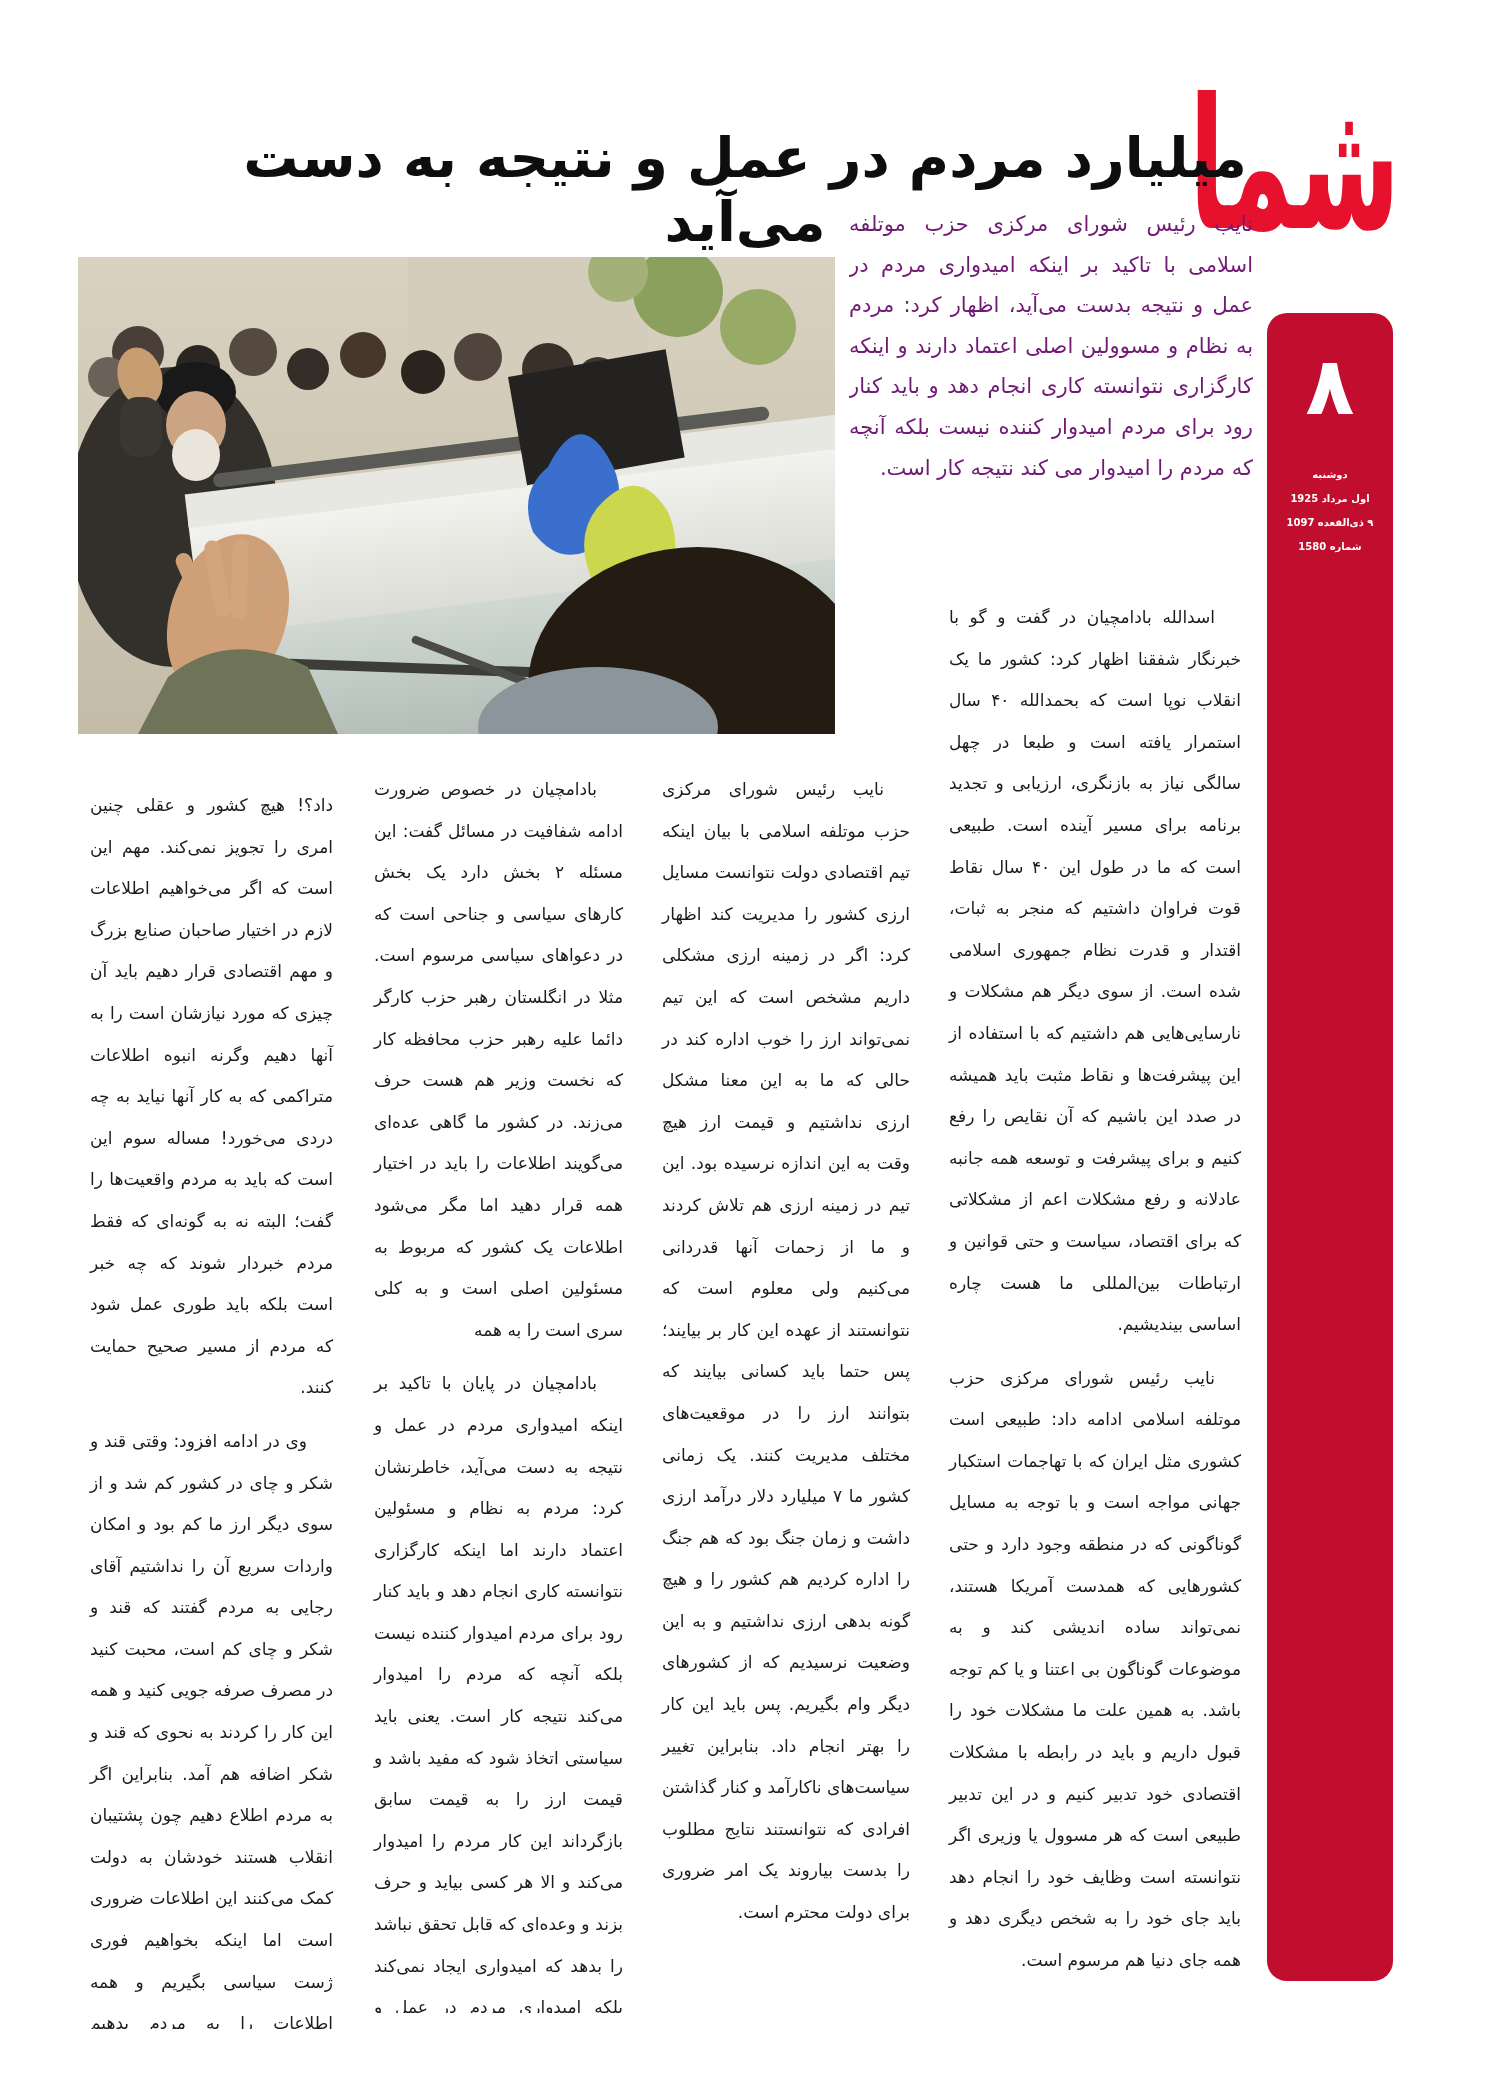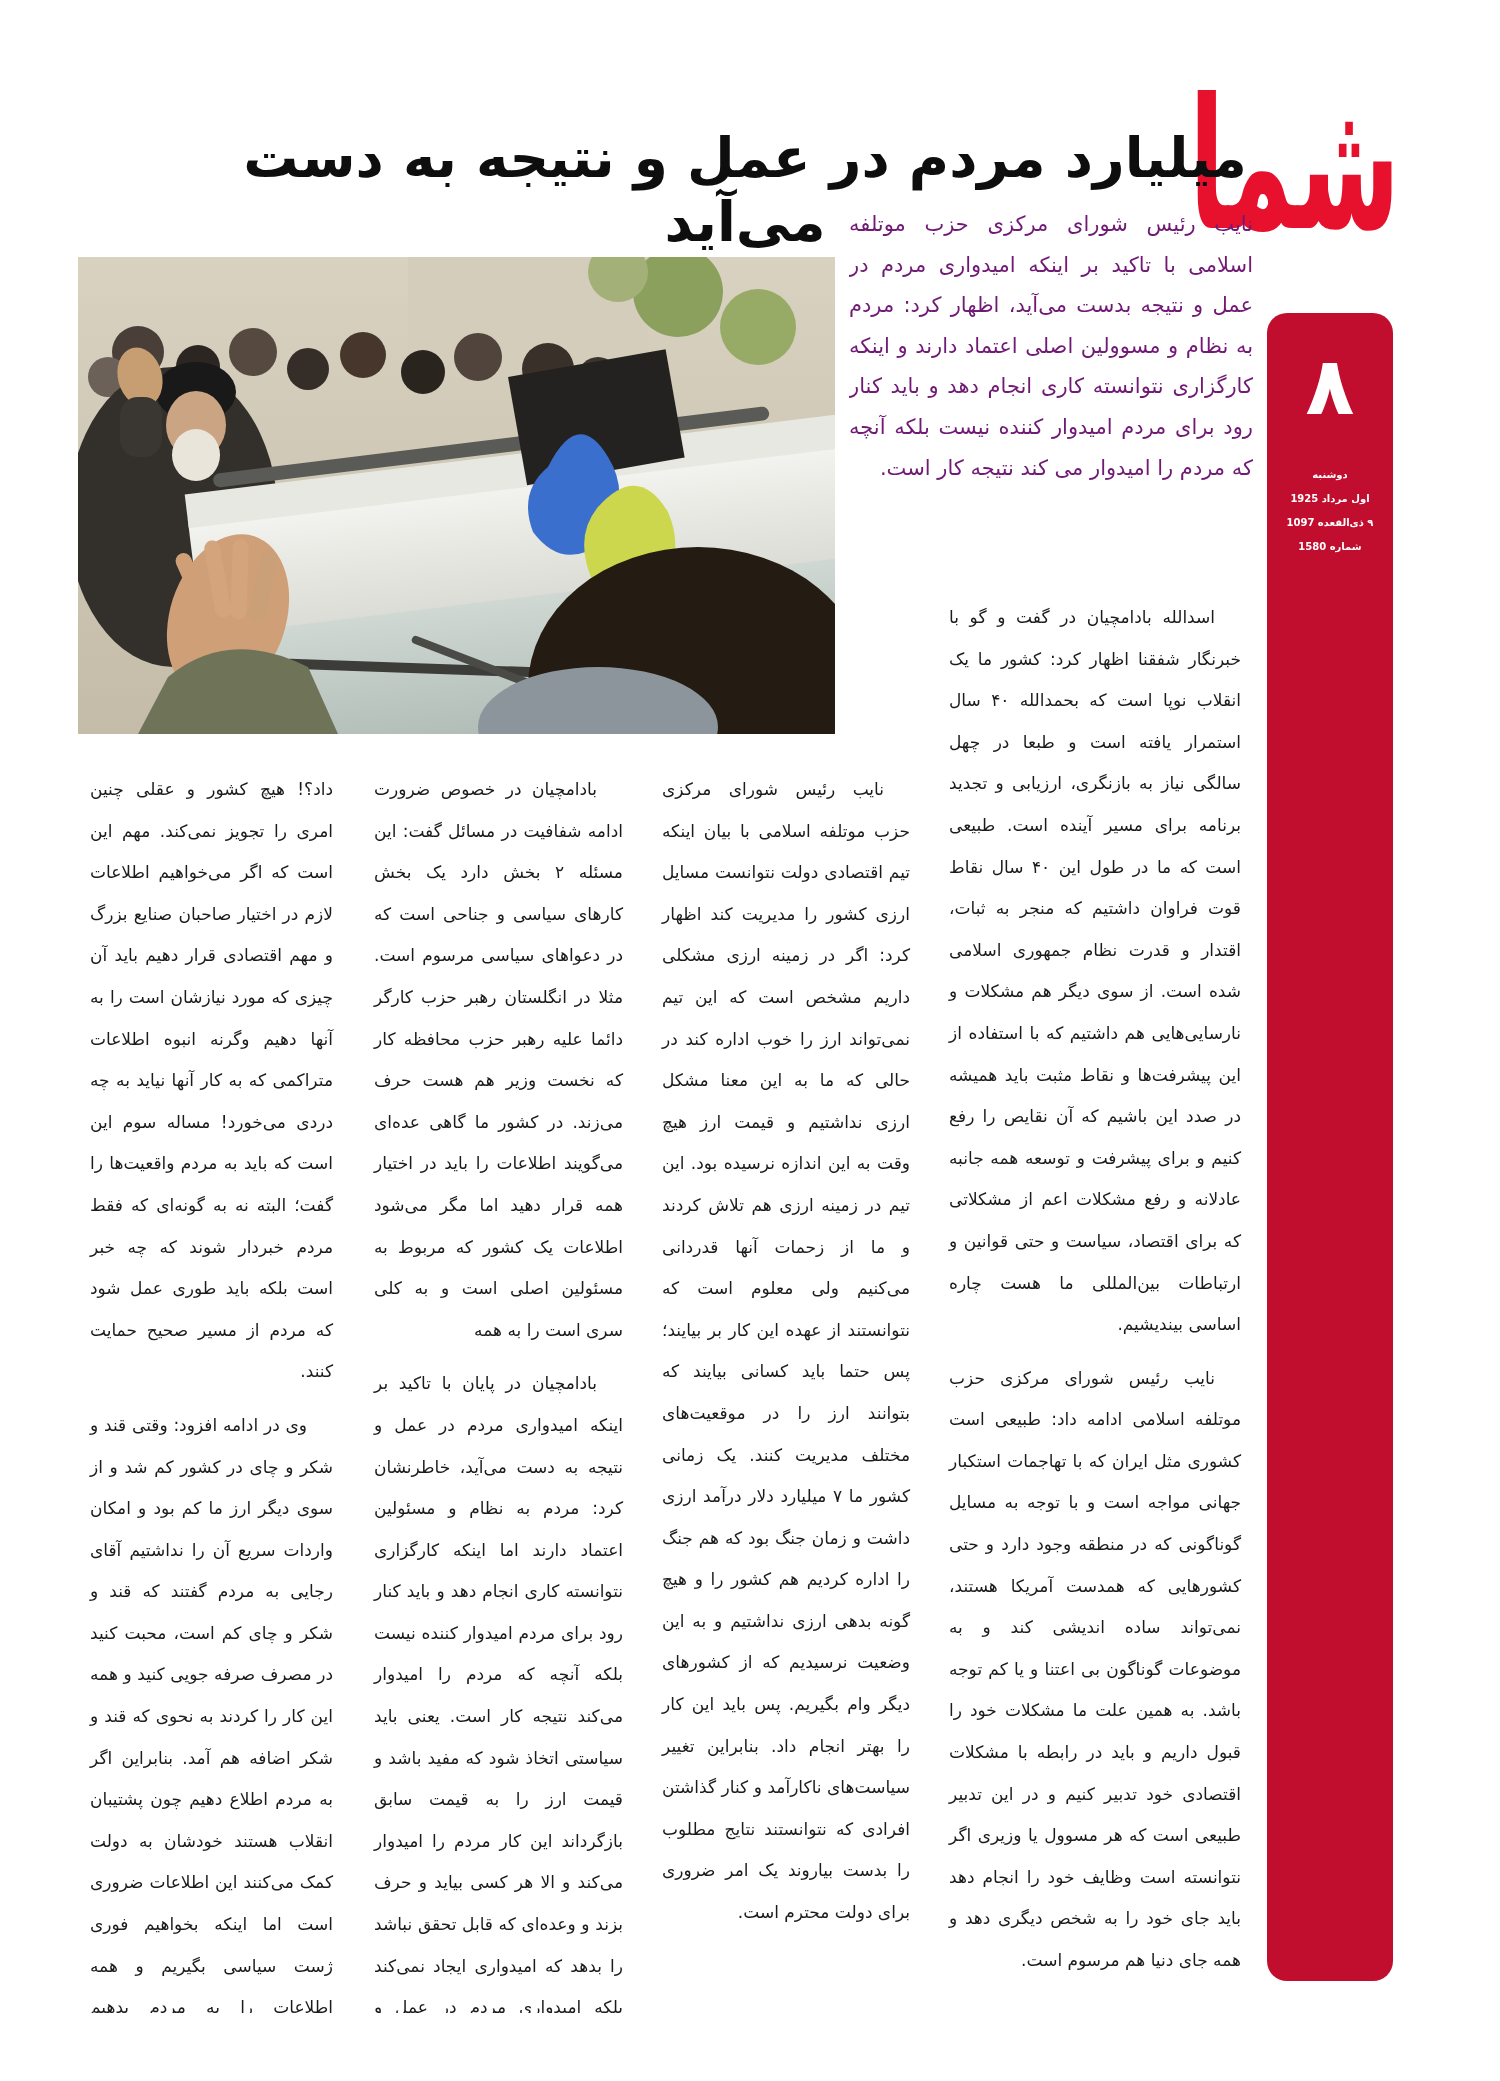--- a/index.html
+++ b/index.html
@@ -29,21 +29,21 @@
   }
   .col{
     position:absolute;color:#1b1b1b;font-size:17px;line-height:41.6px;
     text-align:justify;overflow:hidden;
   }
   .col p{margin:12px;text-indent:26px;}
   .col p.cont{text-indent:0;}
   .col-d{top:585px;right:247px;width:316px;height:1392px;}
   .col-c{top:757px;right:578px;width:272px;height:1256px;}
   .col-b{top:757px;right:865px;width:273px;height:1256px;}
-  .col-a{top:757px;right:1155px;width:267px;height:1256px;}
+  .col-a{top:773px;right:1155px;width:267px;height:1256px;}
   .masthead-logo{
     position:absolute;top:48px;right:100px;width:150px;height:262px;
     color:#e8112d;font-weight:bold;font-size:104px;text-align:center;
     transform:scaleY(1.75);transform-origin:top center;line-height:1.3;
   }
   .redbar{
     position:absolute;top:313px;right:107px;width:126px;height:1668px;
     background:#c20e2e;border-radius:20px;color:#ffffff;text-align:center;
   }
   .redbar .pagenum{

